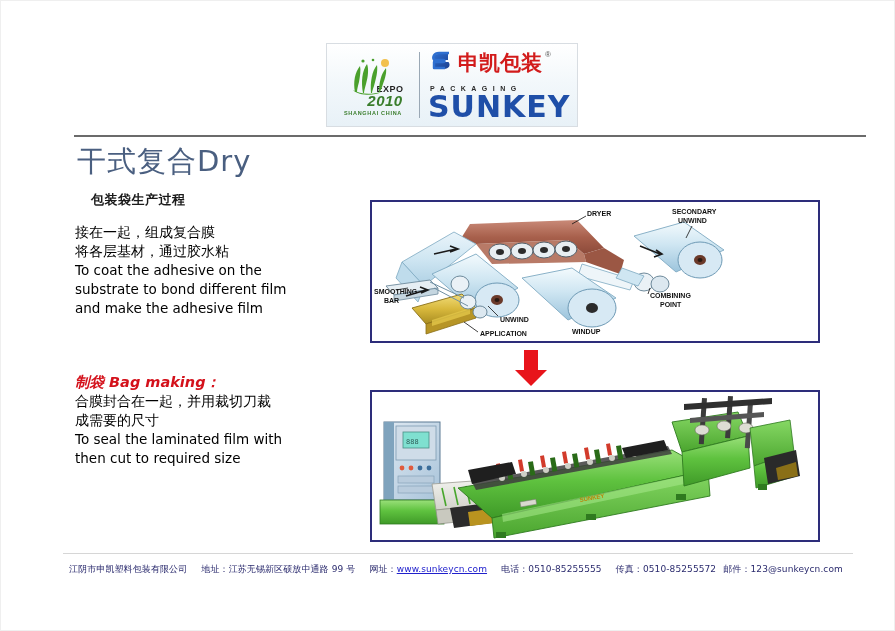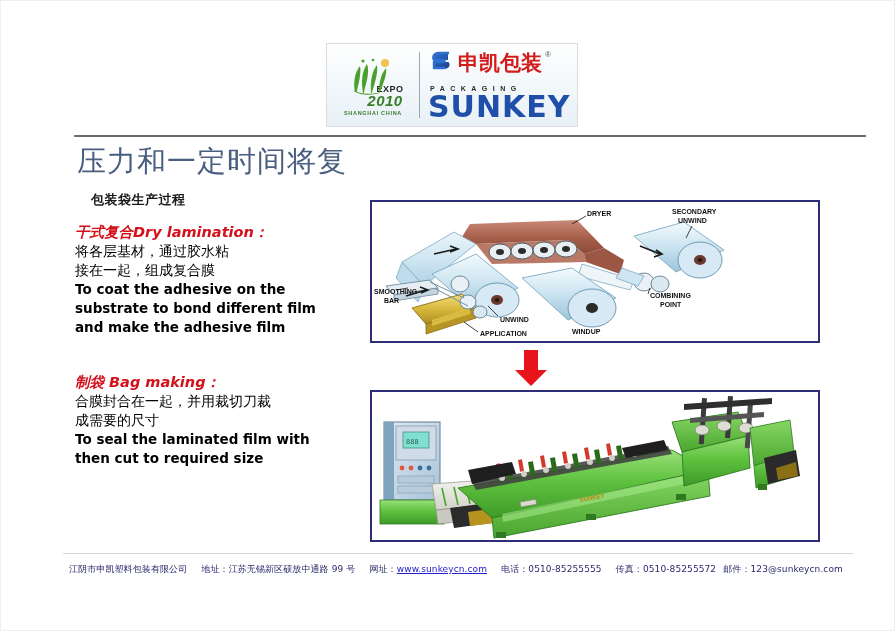--- a/index.html
+++ b/index.html
@@ -168,21 +168,21 @@
   }
   .blk-cn {
     font-family: "DejaVu Sans", sans-serif;
     font-size: 14px;
     color: #000;
     line-height: 19px;
   }
   .blk-en {
     font-family: "DejaVu Sans", sans-serif;
     font-size: 13.5px;
-    font-weight: bold;
+    font-weight: normal;
     color: #000;
     line-height: 19px;
   }
 
   
   .img-frame {
     position: absolute;
     border: 2px solid #2d2d7a;
     background: #4d7c0f;
     overflow: hidden;
@@ -273,27 +273,26 @@
         <div id="sunkey-cn">申凯包装</div>
         <div id="sunkey-reg">®</div>
       </div>
       <div id="sunkey-packaging">PACKAGING</div>
       <div id="sunkey-en">SUNKEY</div>
     </div>
   </div>
 
   <div id="head-rule"></div>
 
-  <div id="page-title">压力和一定时间将复</div>
+  <div id="page-title">干式复合Dry</div>
   <div id="subtitle">包装袋生产过程</div>
 
   <div class="txt-block" id="block-dry">
-    <div class="blk-heading">干式复合Dry lamination：</div>
+    <div class="blk-cn">接在一起，组成复合膜</div>
     <div class="blk-cn">将各层基材，通过胶水粘</div>
-    <div class="blk-cn">接在一起，组成复合膜</div>
     <div class="blk-en">To coat the adhesive on the</div>
     <div class="blk-en">substrate to bond different film</div>
     <div class="blk-en">and make the adhesive film</div>
   </div>
 
   <div class="txt-block" id="block-bag">
     <div class="blk-heading">制袋 Bag making：</div>
     <div class="blk-cn">合膜封合在一起，并用裁切刀裁</div>
     <div class="blk-cn">成需要的尺寸</div>
     <div class="blk-en">To seal the laminated film with</div>

